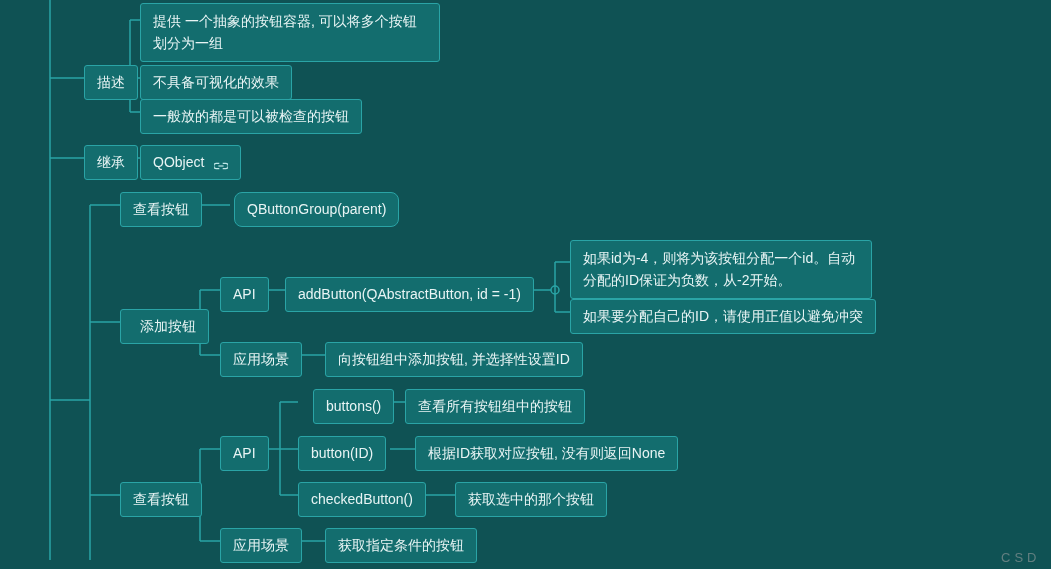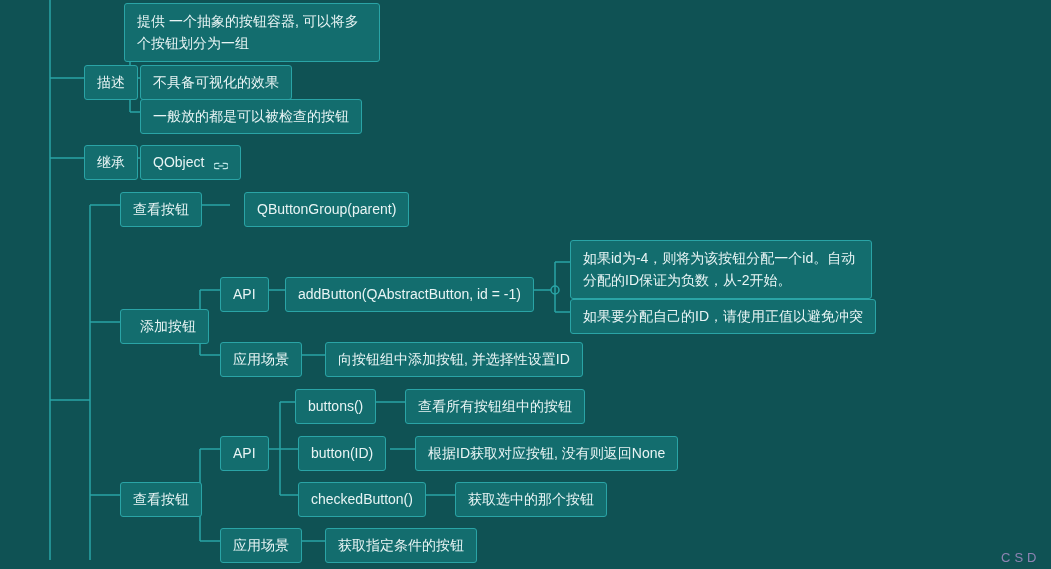--- a/index.html
+++ b/index.html
@@ -52,21 +52,21 @@
       letter-spacing: 2px;
       opacity: 0.8;
       text-align: left;
       line-height: 1.1;
     }
     .watermark .sub {
       position: absolute;
       left: -40px;
       bottom: 2px;
       font-size: 13px;
-      color: #f0abfc;
+      color: #a3a3a3;
       letter-spacing: 4px;
       opacity: 0.7;
       font-weight: normal;
     }
   </style>
 </head>
 <body>
 
 <svg class="connector" width="1051" height="569">
   <g stroke="#2aa4a6" stroke-width="1.5" fill="none">
@@ -115,53 +115,53 @@
     <path d="M 280 495 Q 290 495 298 495"></path>
     <path d="M 300 541 Q 315 541 325 541"></path>
 
     <path d="M 375 402 Q 390 402 405 402"></path>
     <path d="M 390 449 Q 402 449 415 449"></path>
     <path d="M 425 495 Q 440 495 455 495"></path>
   </g>
 </svg>
 
 <div class="node" style="left:84px; top:65px;">描述</div>
-<div class="node wrap" style="left:124px; top:3px; width:256px;">提供 一个抽象的按钮容器, 可以将多个按钮划分为一组</div>
+<div class="node wrap" style="left:140px; top:3px; width:300px;">提供 一个抽象的按钮容器, 可以将多个按钮划分为一组</div>
 <div class="node" style="left:140px; top:65px;text-align:center;">不具备可视化的效果</div>
 <div class="node" style="left:140px; top:99px;">一般放的都是可以被检查的按钮</div>
 
 <div class="node" style="left:84px; top:145px;">继承</div>
 <div class="node" style="left:140px; top:145px;">
   <span>QObject</span>
   <span class="link-icon">
     <svg viewBox="0 0 16 14" width="14" height="12">
         <g stroke="#bfe7e7" stroke-width="1.4" fill="none">
           <path d="M6 4 L2.5 4 A3 3 0 0 0 2.5 10 L6 10"></path>
           <path d="M10 4 L13.5 4 A3 3 0 0 1 13.5 10 L10 10"></path>
           <path d="M5 7 L11 7"></path>
         </g>
       </svg>
   </span>
 </div>
 
 <div class="node" style="left:120px; top:192px;">查看按钮</div>
-<div class="node" style="left:244px; top:192px;">QButtonGroup(parent)</div>
+<div class="node" style="left:234px; top:192px;border-radius:8px;">QButtonGroup(parent)</div>
 
 <div class="node" style="left:120px; top:309px;padding-left:19px;">添加按钮</div>
 <div class="node" style="left:220px; top:277px;">API</div>
 <div class="node" style="left:285px; top:277px;">addButton(QAbstractButton, id = -1)</div>
 <div class="node wrap" style="left:570px; top:240px; width:302px;">如果id为-4，则将为该按钮分配一个id。自动分配的ID保证为负数，从-2开始。</div>
 <div class="node" style="left:570px; top:299px;">如果要分配自己的ID，请使用正值以避免冲突</div>
 <div class="node" style="left:220px; top:342px;">应用场景</div>
 <div class="node" style="left:325px; top:342px;">向按钮组中添加按钮, 并选择性设置ID</div>
 
 <div class="node" style="left:120px; top:482px;">查看按钮</div>
 <div class="node" style="left:220px; top:436px;">API</div>
 
-<div class="node" style="left:295px; top:389px;">buttons()</div>
+<div class="node" style="left:313px; top:389px;">buttons()</div>
 <div class="node" style="left:405px; top:389px;">查看所有按钮组中的按钮</div>
 
 <div class="node" style="left:298px; top:436px;">button(ID)</div>
 <div class="node" style="left:415px; top:436px;">根据ID获取对应按钮, 没有则返回None</div>
 
 <div class="node" style="left:298px; top:482px;">checkedButton()</div>
 <div class="node" style="left:455px; top:482px;">获取选中的那个按钮</div>
 
 <div class="node" style="left:220px; top:528px;">应用场景</div>
 <div class="node" style="left:325px; top:528px;">获取指定条件的按钮</div>

